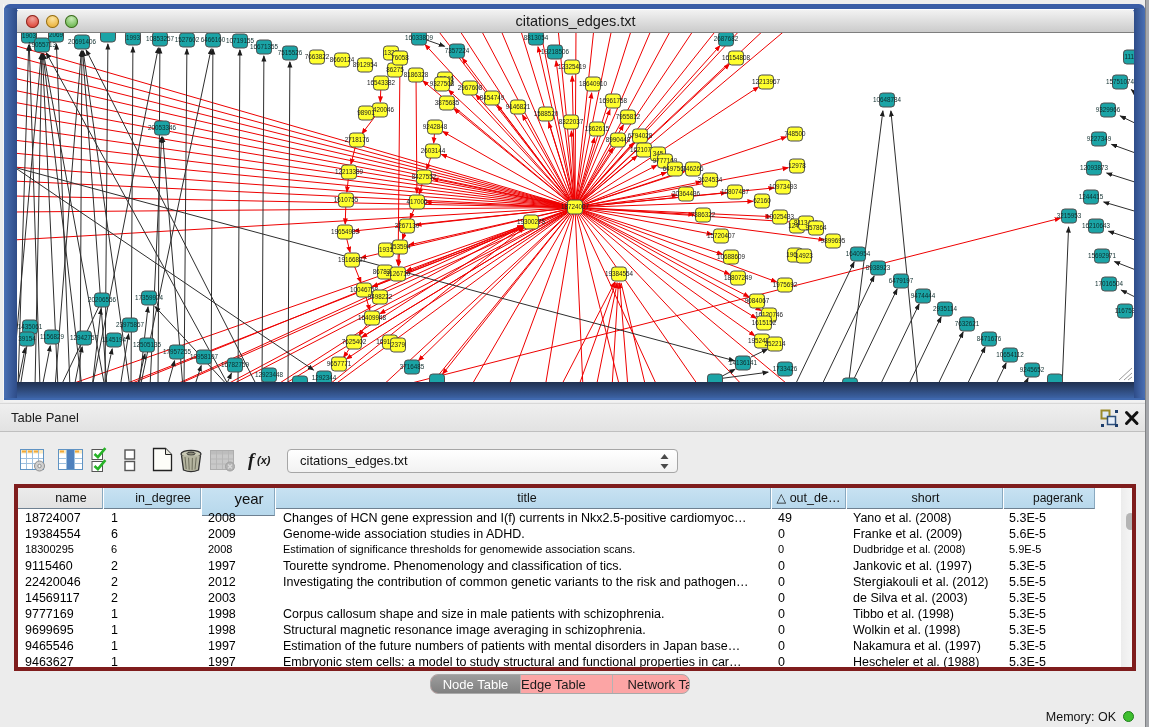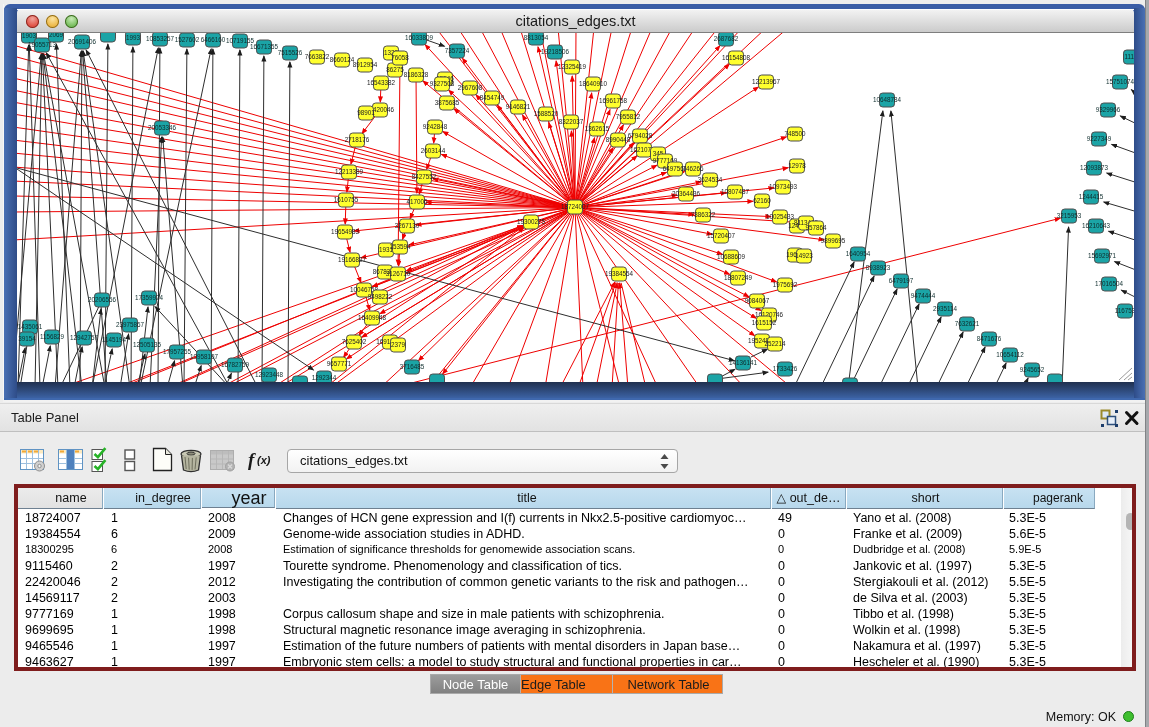--- a/index.html
+++ b/index.html
@@ -591,21 +591,21 @@
   <svg class="abs" style="right:8px;top:4px" width="9" height="16">
       <path d="M4.5,0 L8.5,5 L0.5,5 z" fill="#4a4a4a"></path>
       <path d="M4.5,15 L8.5,10 L0.5,10 z" fill="#4a4a4a"></path>
     </svg>
 </div>
 
 <div class="abs" style="left:14px;top:484px;width:1122px;height:187px;background:#fff;border:4px solid #7f1d1d;overflow:hidden">
   <div class="abs" style="left:0;top:0;width:1120px;height:21px;background:#fff">
       <div style="position:absolute;left:0px;top:0;width:85px;height:21px;background:linear-gradient(#ececec,#e2e2e2);border-right:1px solid #89a9c0;border-bottom:1px solid #6e8091;text-align:center;line-height:21px;font-size:12.5px;color:#111;padding-left:22px">name</div>
 <div style="position:absolute;left:86px;top:0;width:97px;height:21px;background:linear-gradient(#c8e2f2,#b7d8ec);border-right:1px solid #89a9c0;border-bottom:1px solid #6e8091;text-align:center;line-height:21px;font-size:12.5px;color:#111;padding-left:22px">in_degree</div>
-<div style="position:absolute;left:184px;top:0;width:73px;height:20px;background:linear-gradient(#c8e2f2,#b7d8ec);border-right:1px solid #89a9c0;border-bottom:1px solid #6e8091;text-align:center;line-height:21px;font-size:18px;color:#111;padding-left:22px">year</div>
+<div style="position:absolute;left:184px;top:0;width:73px;height:28px;background:linear-gradient(#c8e2f2,#b7d8ec);border-right:1px solid #89a9c0;border-bottom:1px solid #6e8091;text-align:center;line-height:21px;font-size:15px;color:#111;padding-left:22px">year</div>
 <div style="position:absolute;left:258px;top:0;width:495px;height:21px;background:linear-gradient(#c8e2f2,#b7d8ec);border-right:1px solid #89a9c0;border-bottom:1px solid #6e8091;text-align:center;line-height:21px;font-size:12.5px;color:#111;padding-left:8px">title</div>
 <div style="position:absolute;left:754px;top:0;width:74px;height:21px;background:linear-gradient(#c8e2f2,#b7d8ec);border-right:1px solid #89a9c0;border-bottom:1px solid #6e8091;text-align:center;line-height:21px;font-size:12.5px;color:#111;padding-left:0px">△ out_de…</div>
 <div style="position:absolute;left:829px;top:0;width:156px;height:21px;background:linear-gradient(#c8e2f2,#b7d8ec);border-right:1px solid #89a9c0;border-bottom:1px solid #6e8091;text-align:center;line-height:21px;font-size:12.5px;color:#111;padding-left:2px">short</div>
 <div style="position:absolute;left:986px;top:0;width:91px;height:21px;background:linear-gradient(#c8e2f2,#b7d8ec);border-right:1px solid #89a9c0;border-bottom:1px solid #6e8091;text-align:center;line-height:21px;font-size:12px;color:#111;padding-left:18px">pagerank</div>
     </div>
   <div style="position:absolute;top:23px;left:0;width:1107px;height:16px;font-size:12.5px;color:#000;white-space:nowrap">
 <span style="position:absolute;left:7px">18724007</span>
 <span style="position:absolute;left:93px">1</span>
 <span style="position:absolute;left:190px">2008</span>
 <span style="position:absolute;left:265px;width:486px;overflow:hidden">Changes of HCN gene expression and I(f) currents in Nkx2.5-positive cardiomyoc…</span>
@@ -683,29 +683,29 @@
 <span style="position:absolute;left:760px">0</span>
 <span style="position:absolute;left:835px">Nakamura et al. (1997)</span>
 <span style="position:absolute;left:991px">5.3E-5</span>
 </div>
 <div style="position:absolute;top:167px;left:0;width:1107px;height:16px;font-size:12.5px;color:#000;white-space:nowrap">
 <span style="position:absolute;left:7px">9463627</span>
 <span style="position:absolute;left:93px">1</span>
 <span style="position:absolute;left:190px">1997</span>
 <span style="position:absolute;left:265px;width:486px;overflow:hidden">Embryonic stem cells: a model to study structural and functional properties in car…</span>
 <span style="position:absolute;left:760px">0</span>
-<span style="position:absolute;left:835px">Hescheler et al. (1990)</span>
+<span style="position:absolute;left:835px">Hescheler et al. (1988)</span>
 <span style="position:absolute;left:991px">5.3E-5</span>
 </div>
   <div class="abs" style="left:1103px;top:0;width:17px;height:185px;background:linear-gradient(90deg,#ececec,#fbfbfb)">
     <div class="abs" style="left:5px;top:25px;width:9px;height:17px;background:#b5b5b5;border-radius:4.5px"></div>
   </div>
 </div>
 
-<div class="abs" style="left:430px;top:674px;width:293px;height:20px;border:1px solid #a9a9a9;border-radius:0;background:#f97316;overflow:hidden;font-size:13px">
+<div class="abs" style="left:430px;top:674px;width:260px;height:20px;border:1px solid #a9a9a9;border-radius:8px;background:#fca5a5;overflow:hidden;font-size:13px">
   <div class="abs" style="left:0;top:0;width:89px;height:20px;background:linear-gradient(#9d9d9d,#7d7d7d);color:#fff;text-align:center;line-height:19px">Node Table</div>
   <div class="abs" style="left:89px;top:0;width:92px;height:20px;border-left:1px solid #b3b3b3;color:#1c1c1c;line-height:19px">Edge Table</div>
   <div class="abs" style="left:181px;top:0;width:112px;height:20px;border-left:1px solid #b3b3b3;color:#1c1c1c;text-align:center;line-height:19px">Network Table</div>
 </div>
 
 <div class="abs" style="right:33px;top:710px;font-size:12.5px;color:#111">Memory: OK</div>
 <div class="abs" style="left:1123px;top:711px;width:11px;height:11px;border-radius:50%;background:#3ebf2e;border:1px solid #1d7c1a"></div>
 
 <div class="abs" style="left:1145px;top:0;width:4px;height:727px;background:#a6a8ac;border-left:1px solid #808285"></div>
 

